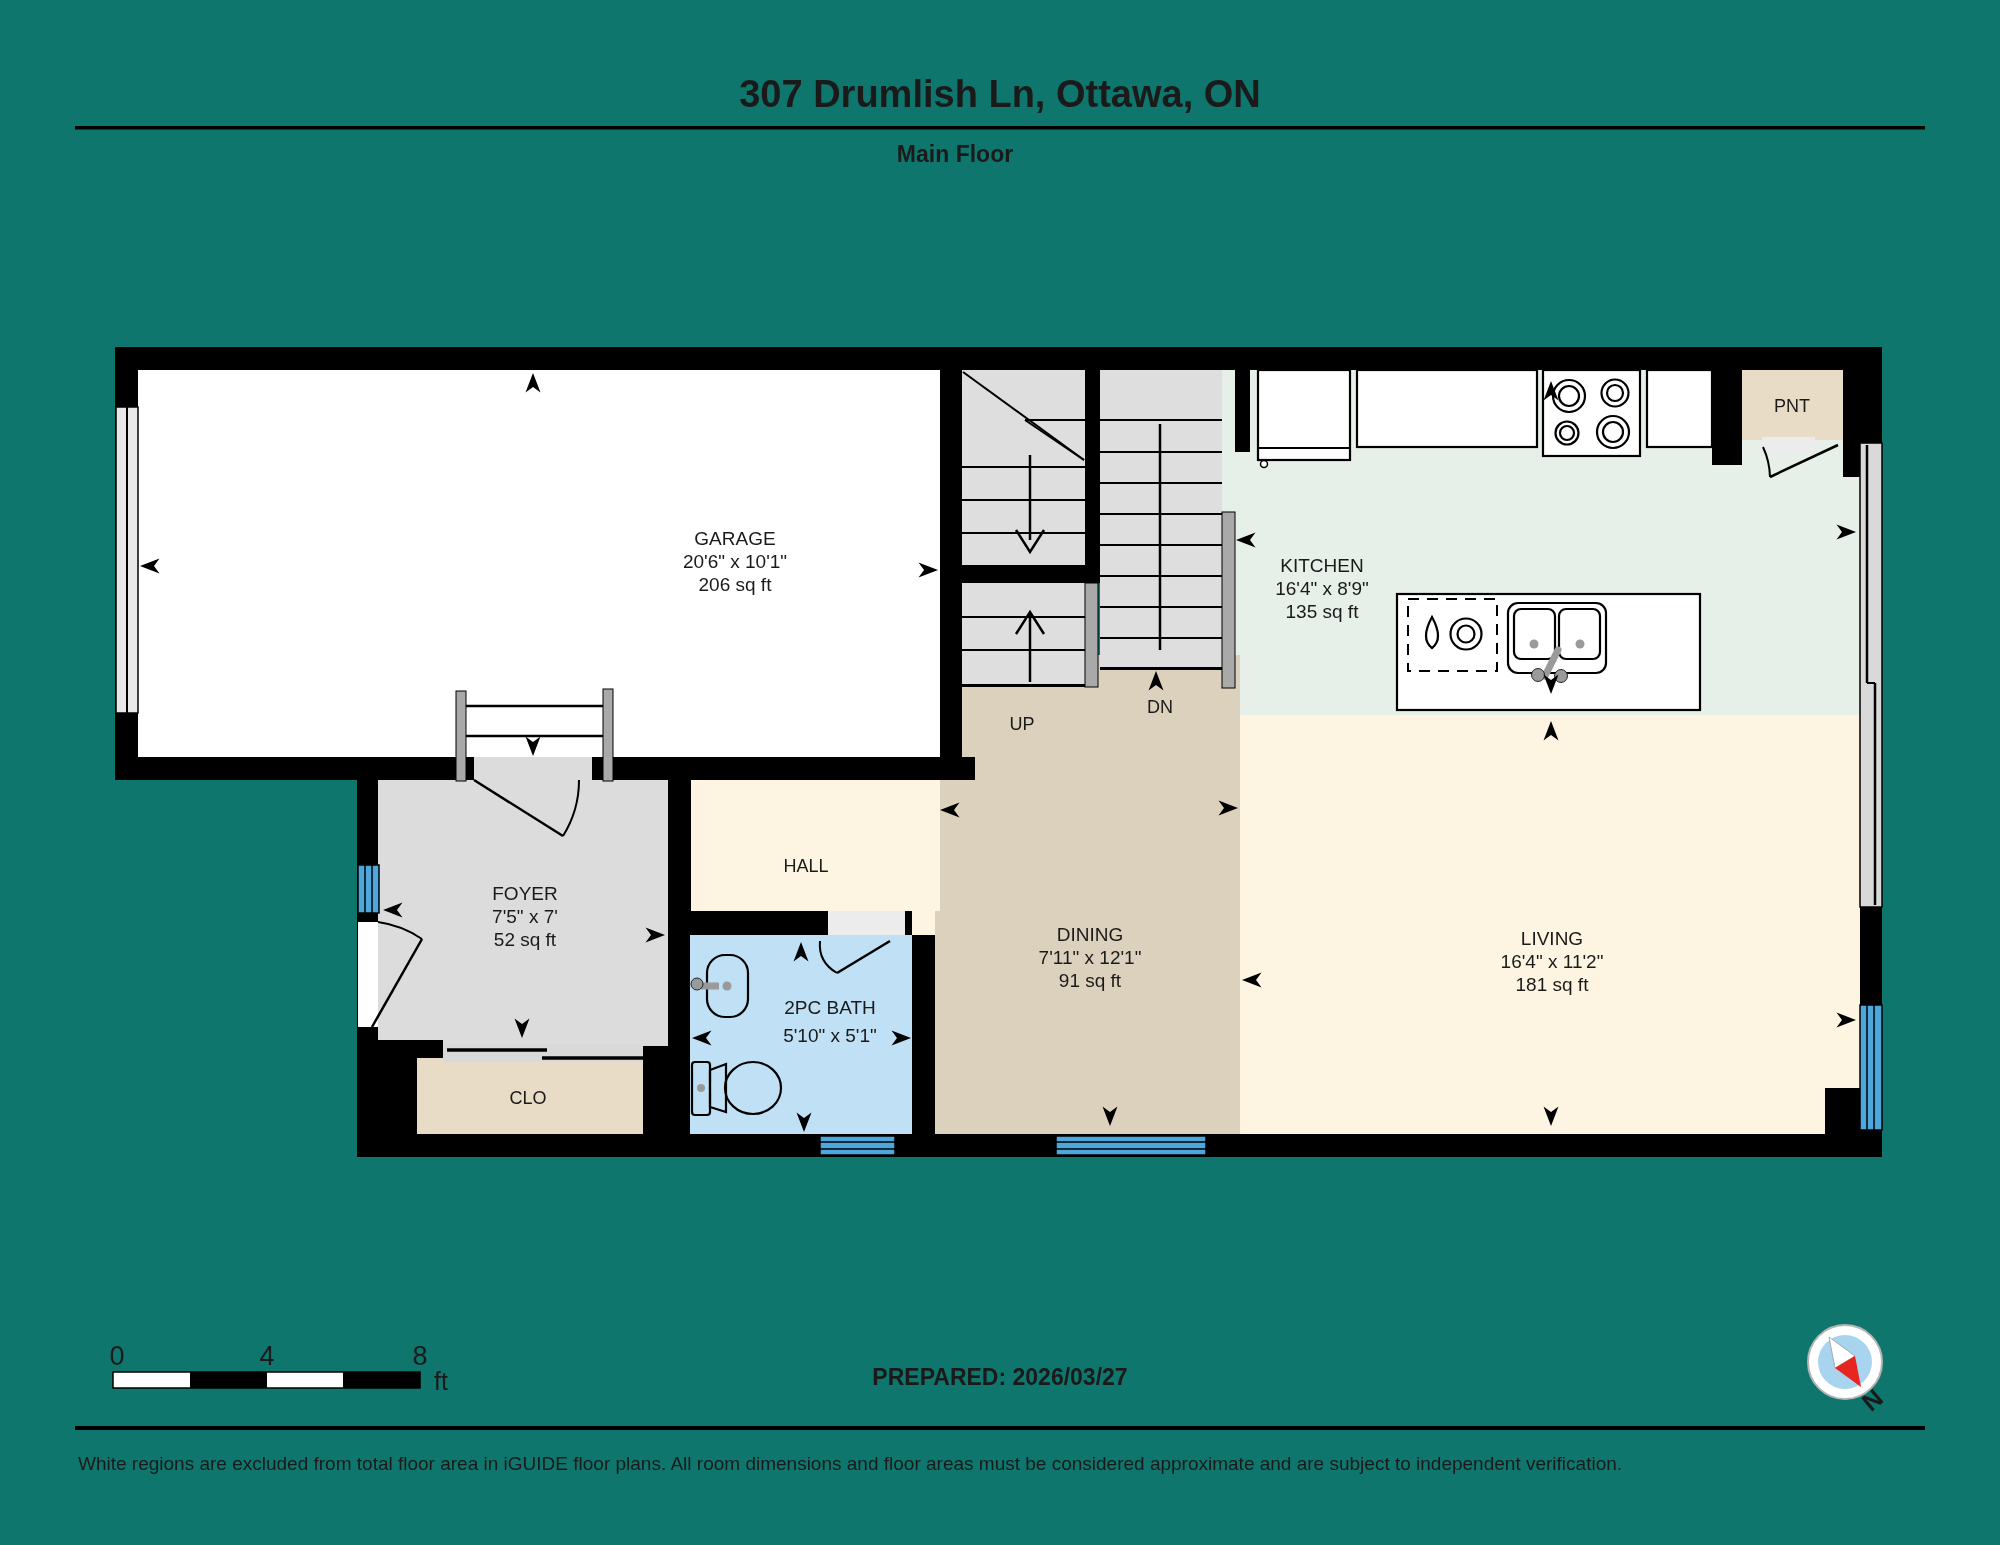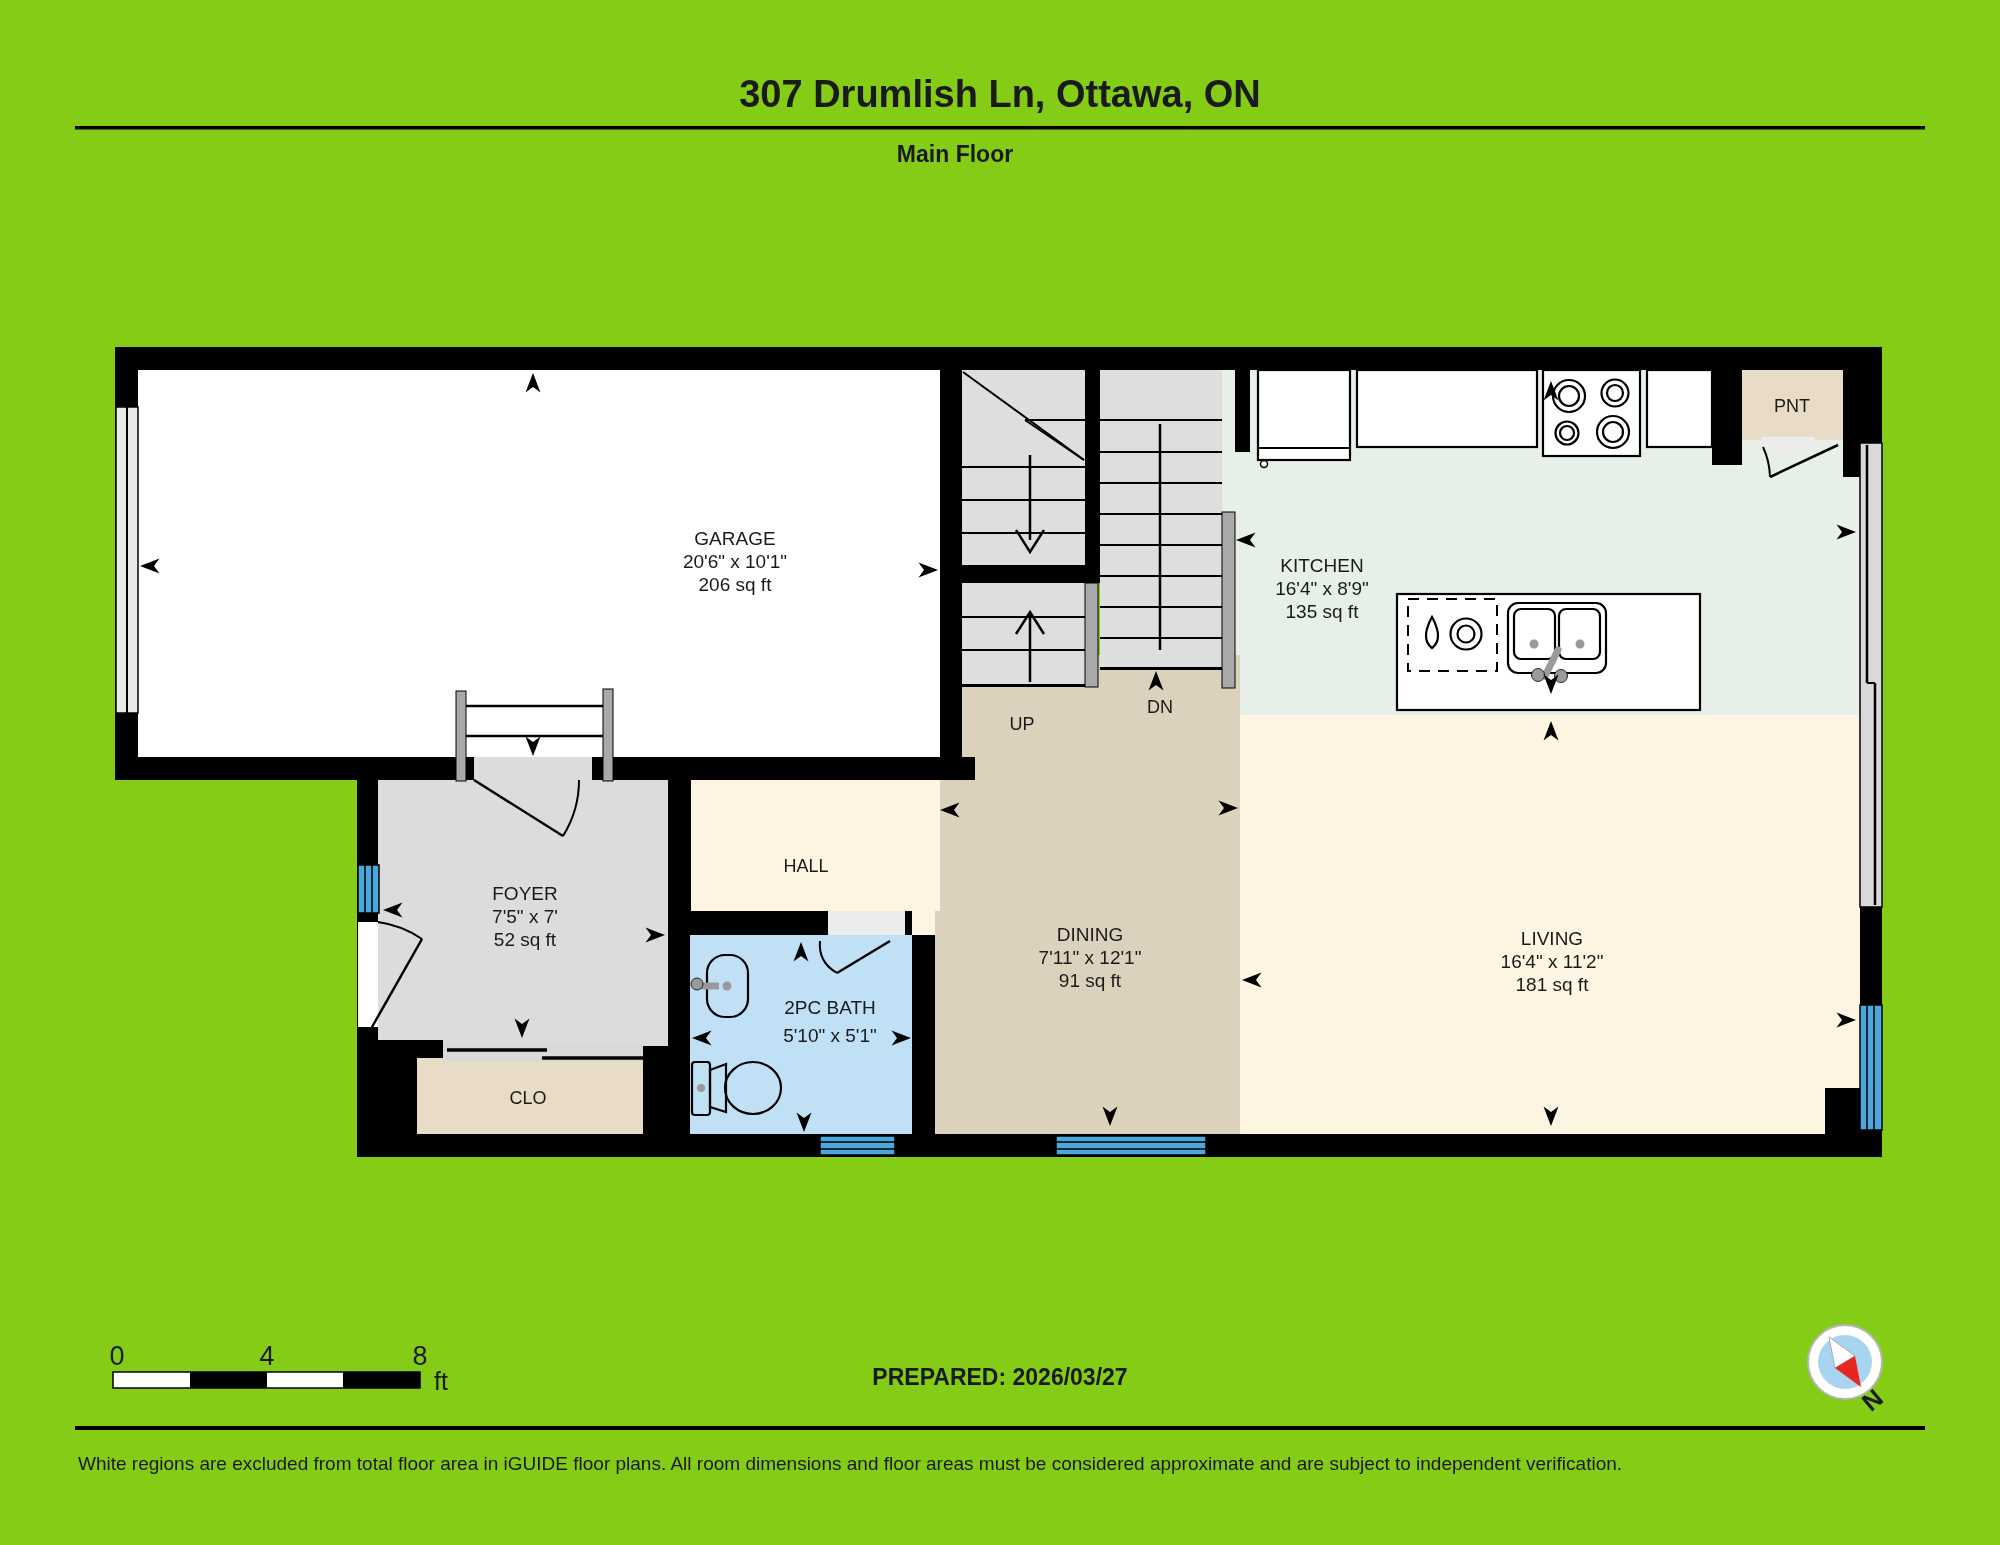--- a/index.html
+++ b/index.html
@@ -1,16 +1,16 @@
 <!DOCTYPE html>
 <html style="--wall: #000000; --garage-floor: #ffffff; --stairs-floor: #dedede; --kitchen-floor: #e6efe8; --living-floor: #fdf5e1; --dining-floor: #dcd1bd; --foyer-floor: #dcdcdc; --closet-floor: #e9dcc6; --bath-floor: #bfe0f5; --window: #4da7dc; --railing: #a9a9a9; --slider-door: #d9d9d9; --compass-blue: #a8d4f0; --compass-red: #e8251f;"><head>
 <meta charset="utf-8">
 <style>
   html,body{margin:0;padding:0;background:#ffffff;}
-  #stage{position:relative;width:2000px;height:1545px;background:#84cc16;overflow:hidden;}
+  #stage{position:relative;width:2000px;height:1545px;background:#0f766e;overflow:hidden;}
   svg text{font-family:"Liberation Sans","DejaVu Sans",sans-serif;fill:#1a1a1a;}
   .t-title{font-size:38px;font-weight:bold;text-anchor:middle;}
   .t-sub{font-size:23px;font-weight:bold;text-anchor:middle;}
   .t-room{font-size:19px;text-anchor:middle;}
   .t-small{font-size:18px;text-anchor:middle;}
   .t-prepared{font-size:23px;font-weight:bold;text-anchor:middle;}
   .t-disc{font-size:19px;text-anchor:start;}
   .t-scale{font-size:27px;text-anchor:middle;}
   .t-ft{font-size:25px;text-anchor:start;}
   .t-north{font-size:25px;font-weight:bold;text-anchor:middle;}

